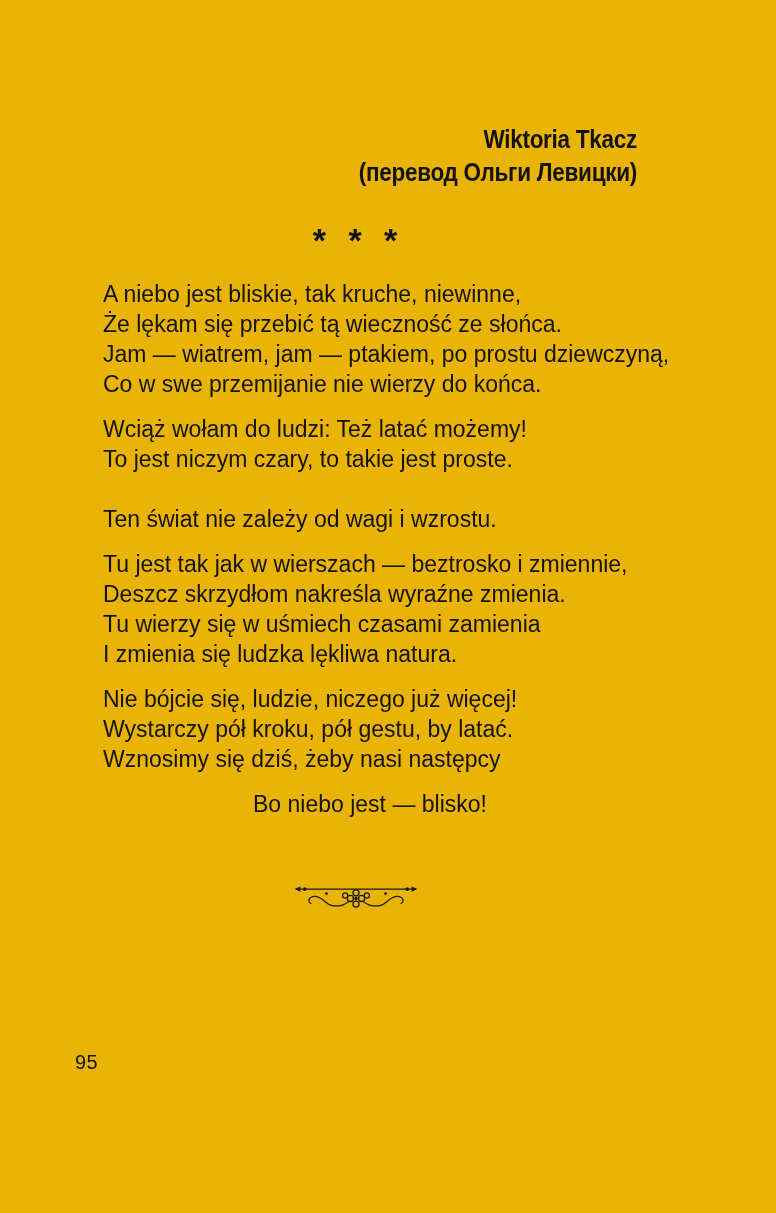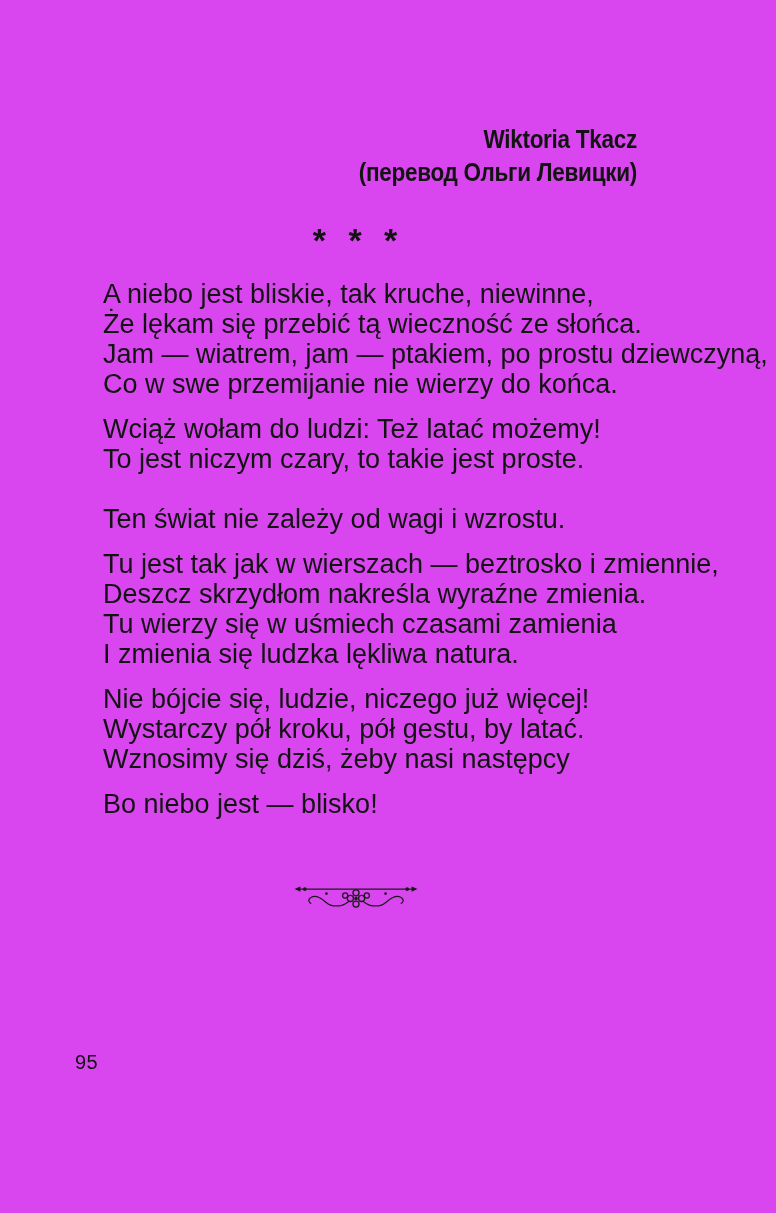--- a/index.html
+++ b/index.html
@@ -14,21 +14,21 @@
     color: #131313;
     -webkit-font-smoothing: antialiased;
   }
   .page {
     position: relative;
     width: 776px;
     height: 1213px;
     box-sizing: border-box;
     padding: 0 139px 0 75px;
     overflow: hidden;
-    background: #d946ef;
+    background: #eab308;
   }
   .header {
     padding-top: 123px;
     text-align: right;
     font-weight: bold;
     font-size: 25px;
     line-height: 33px;
     letter-spacing: -0.3px;
     transform: scaleX(0.9);
     transform-origin: 100% 0;
@@ -38,28 +38,28 @@
     margin-top: 36px;
     text-align: center;
     font-weight: bold;
     font-size: 34px;
     line-height: 30px;
     word-spacing: 9px;
     letter-spacing: 2px;
   }
   .poem {
     margin-top: 24px;
-    font-size: 27px;
+    font-size: 23px;
     line-height: 30px;
   }
   .stanza {
     margin: 0 0 15px 0;
     padding-left: 28px;
   }
-  .stanza:last-child { margin-bottom: 17px; }
+  .stanza:last-child { margin-bottom: 17px; text-align: center; }
   .poem-line { white-space: nowrap; }
   .ornament {
     margin-top: 63px;
     text-align: center;
     height: 28px;
     line-height: 0;
   }
   .ornament svg { vertical-align: top; }
   .pagenum {
     margin-top: 137px;

